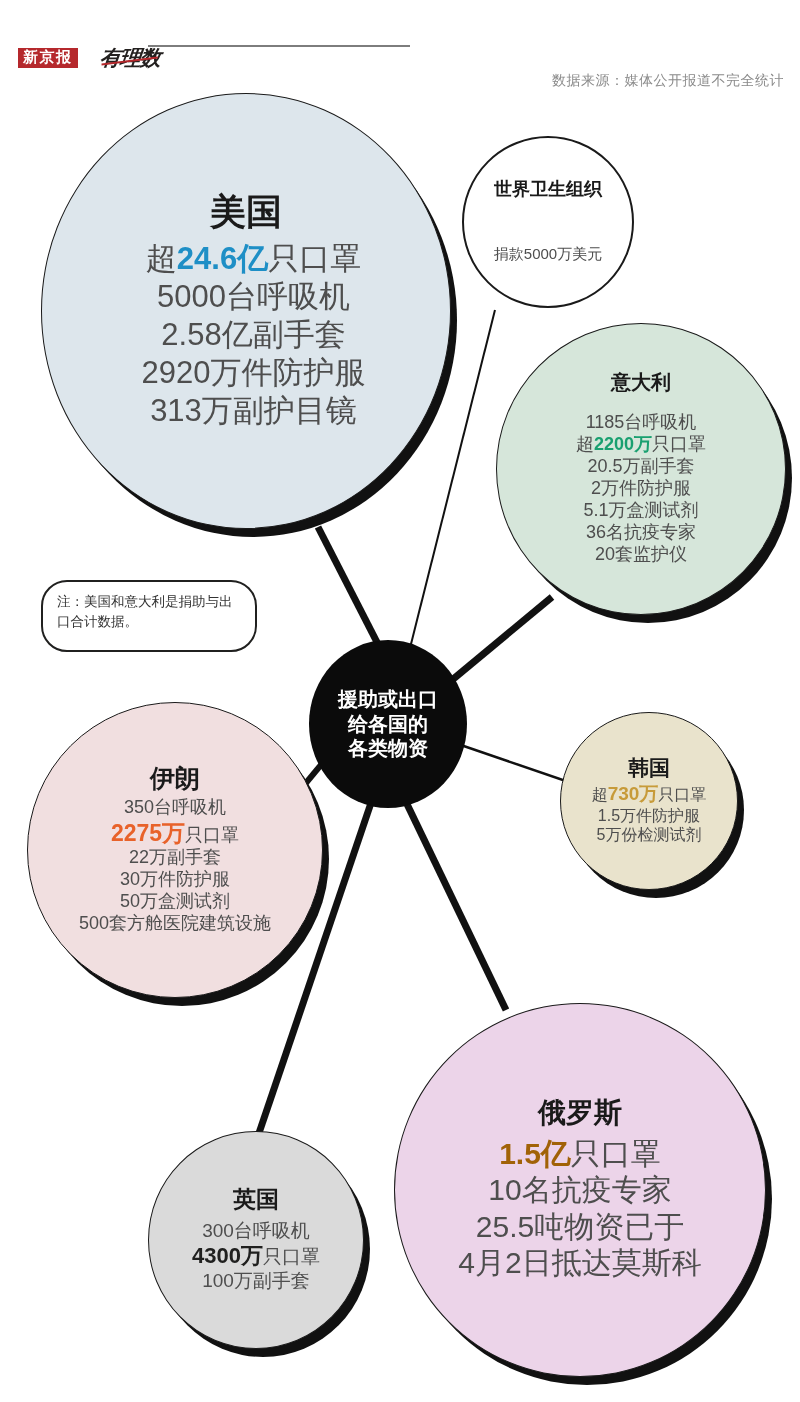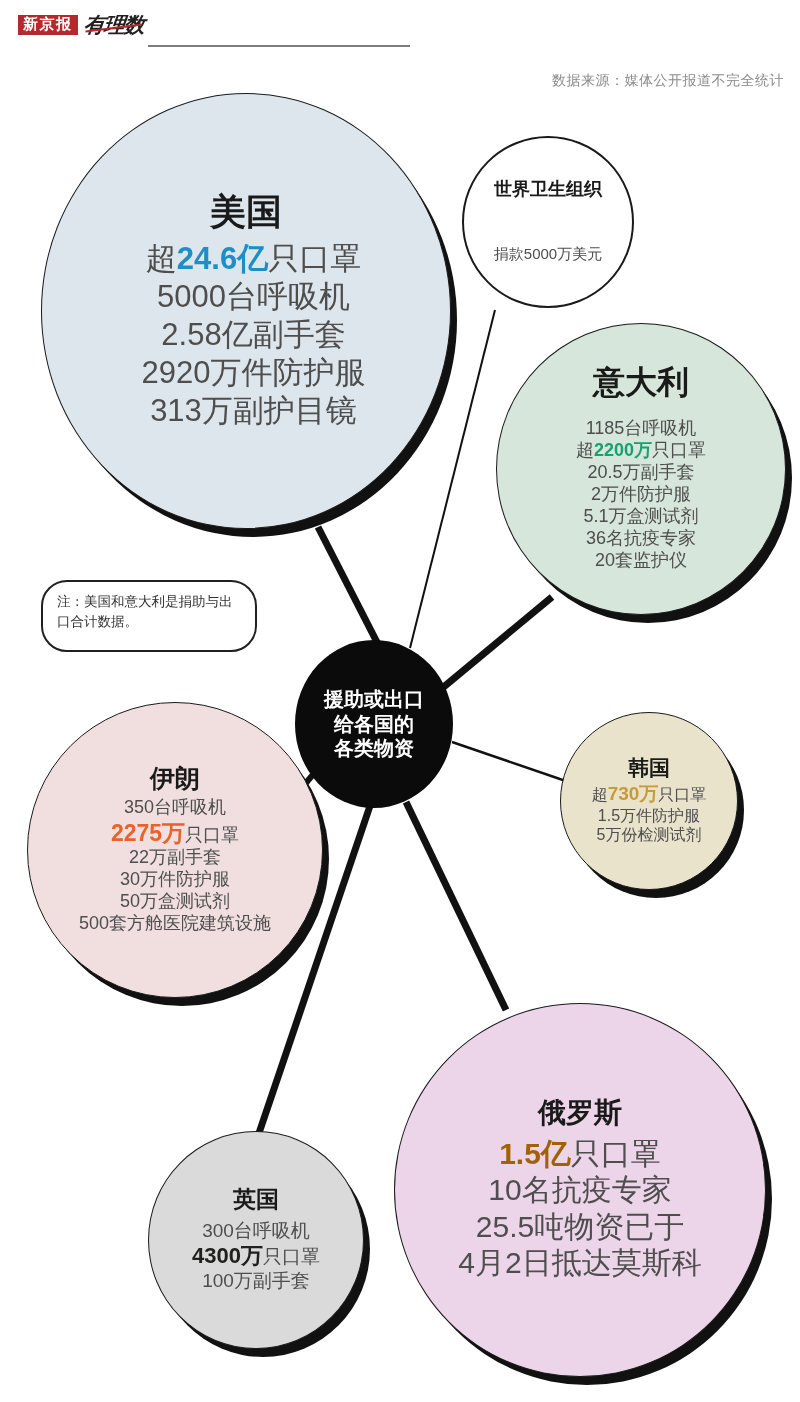--- a/index.html
+++ b/index.html
@@ -21,24 +21,24 @@
   
   #header {
     position: absolute;
     left: 0; top: 0;
     width: 800px;
     height: 100px;
   }
   #brand-block {
     position: absolute;
     left: 18px;
-    top: 11px;
+    top: 44px;
     display: flex;
     align-items: center;
-    gap: 6px;
+    gap: 22px;
   }
   #brand-badge {
     background: #b5282c;
     color: #ffffff;
     font-size: 15px;
     font-weight: bold;
     letter-spacing: 1.5px;
     padding: 2px 5px 3px 5px;
     line-height: 1;
     font-family: "Liberation Serif", "DejaVu Serif", serif;
@@ -150,21 +150,21 @@
   }
   #node-who .node-title { font-size: 18px; margin-bottom: 6px; }
   #node-who .node-lines { font-size: 15px; }
 
   
   #node-italy {
     left: 496px; top: 323px;
     width: 290px; height: 292px;
     background: #d6e6da;
   }
-  #node-italy .node-title { font-size: 32px; margin-bottom: 19px; }
+  #node-italy .node-title { font-size: 20px; margin-bottom: 19px; }
   #node-italy .node-lines { font-size: 18px; }
   #node-italy .hl { color: #19a070; }
 
   
   #node-iran {
     left: 27px; top: 702px;
     width: 296px; height: 296px;
     background: #f1dfe0;
   }
   #node-iran .node-title { font-size: 25px; margin-bottom: 6px; }
@@ -197,21 +197,21 @@
     width: 216px; height: 218px;
     background: #dadada;
   }
   #node-uk .node-title { font-size: 23px; margin-bottom: 8px; }
   #node-uk .node-lines { font-size: 19px; }
   #node-uk .hl { color: #20201f; font-size: 22px; }
 
   
   #node-hub {
     position: absolute;
-    left: 295px; top: 640px;
+    left: 309px; top: 640px;
     width: 158px; height: 168px;
     border-radius: 50%;
     background: #0b0b0b;
     display: flex;
     flex-direction: column;
     align-items: center;
     justify-content: center;
     text-align: center;
     color: #ffffff;
     font-weight: bold;

